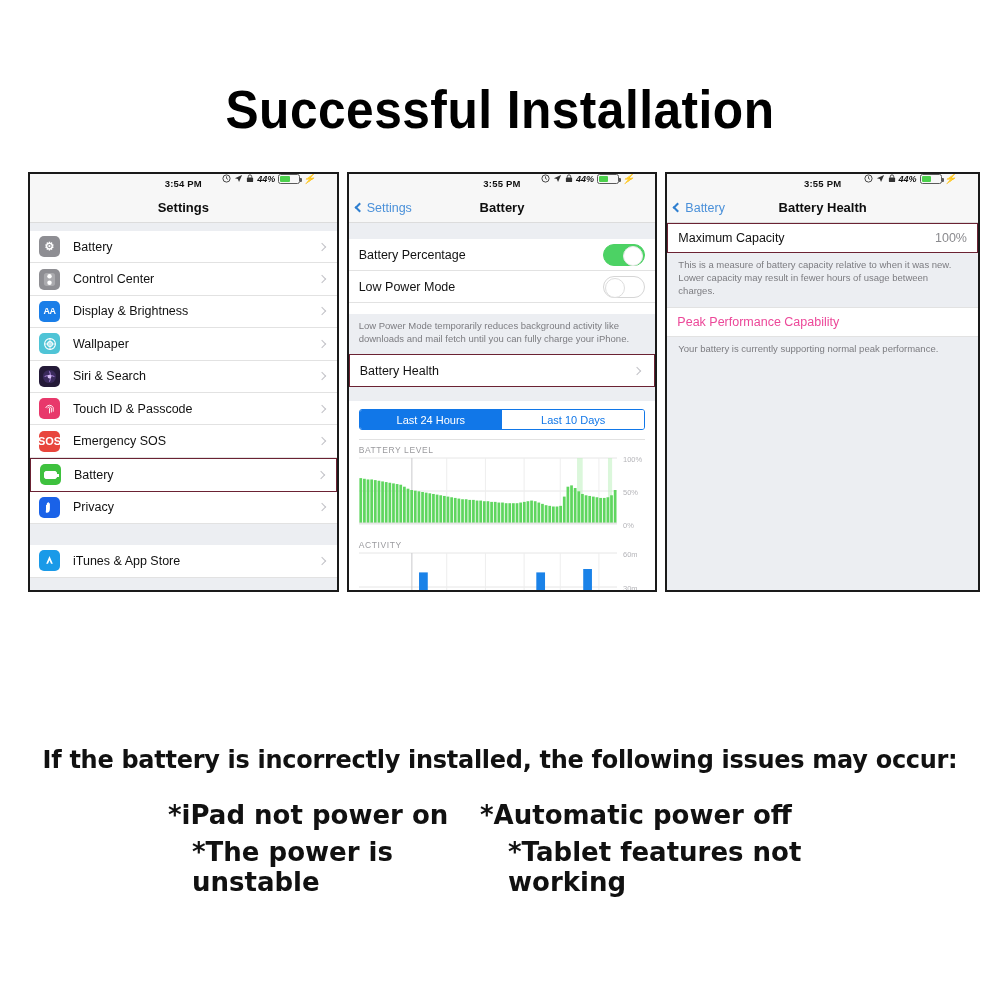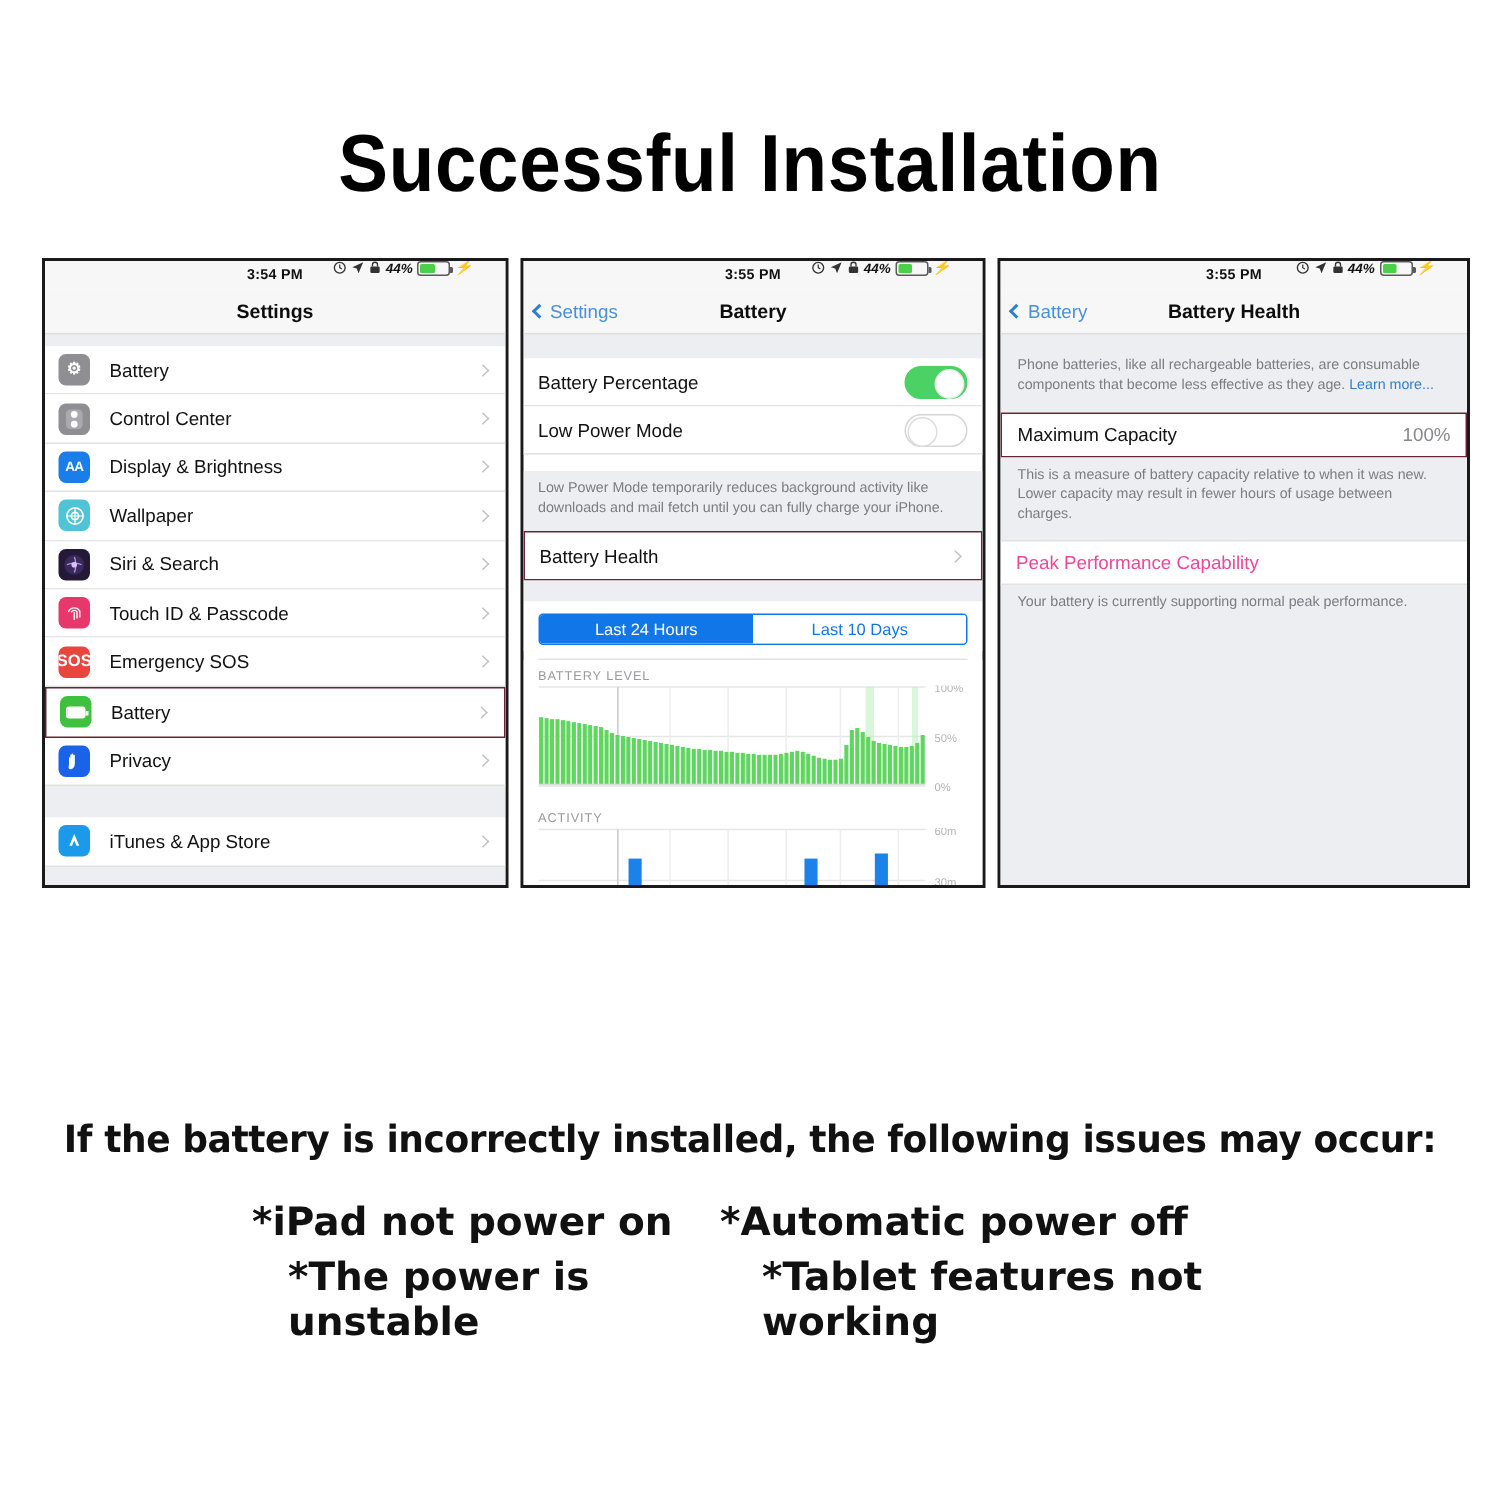--- a/index.html
+++ b/index.html
@@ -637,21 +637,20 @@
         </div>
 
         <div class="navbar">
           <div class="nav-back">
             <span class="chev-left"></span>
             <span>Battery</span>
           </div>
           <div class="nav-title">Battery Health</div>
         </div>
 
-        <div class="bh-note"><span>Phone batteries, like all rechargeable batteries, are consumable components that become less effective as they age. </span><span class="bh-link">Learn more...</span></div>
 
         <div class="bh-row">
           <span class="sp">Maximum Capacity</span>
           <span class="val">100%</span>
         </div>
         <div class="bh-sub">This is a measure of battery capacity relative to when it was new. Lower capacity may result in fewer hours of usage between charges.</div>
 
         <div class="bh-head">Peak Performance Capability</div>
         <div class="bh-sub">Your battery is currently supporting normal peak performance.</div>
 

